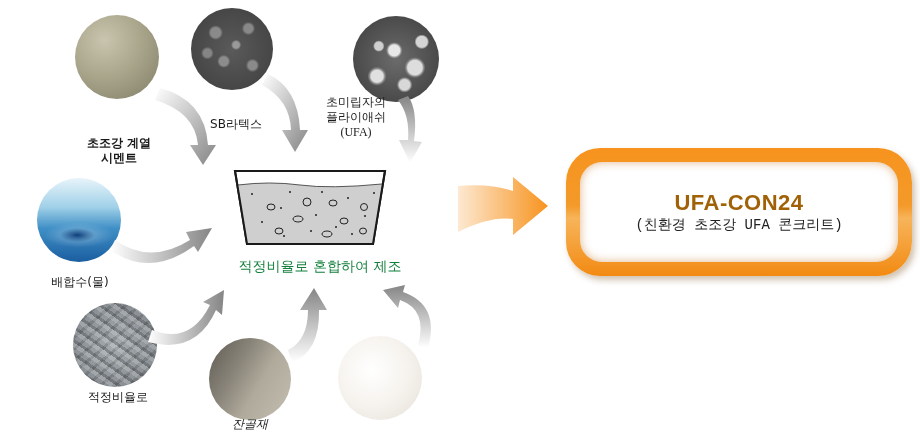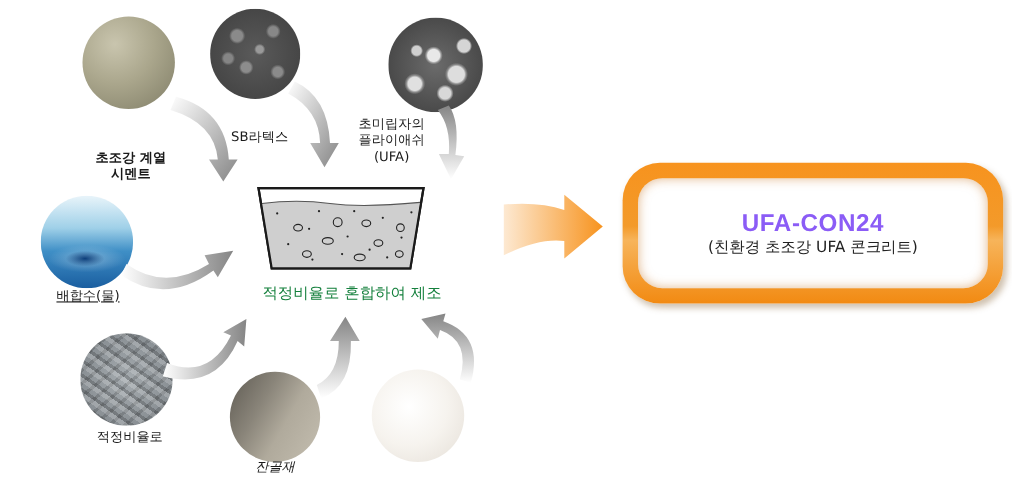--- a/index.html
+++ b/index.html
@@ -13,22 +13,22 @@
     border-radius:34px;
     background:linear-gradient(180deg,#f7931e 0%,#f39a2a 45%,#f7b45a 55%,#f28a12 100%);
     box-shadow: 3px 4px 6px rgba(120,80,30,0.35);
   }
   .result-inner {
     position:absolute; left:14px; top:14px; right:14px; bottom:14px;
     border-radius:22px; background:#ffffff;
     box-shadow: inset 0 0 10px rgba(200,120,40,0.55);
     display:flex; flex-direction:column; align-items:center; justify-content:center;
   }
-  .result-title { font-family:"Liberation Sans", sans-serif; font-weight:bold; font-size:22px; color:#8b5cf6; letter-spacing:0.5px; line-height:24px; }
-  .result-sub { font-size:14px; color:#222; line-height:18px; margin-top:1px; }
+  .result-title { font-family:"Liberation Sans", sans-serif; font-weight:bold; font-size:22px; color:#a16207; letter-spacing:0.5px; line-height:24px; }
+  .result-sub { font-size:14px; color:#222; line-height:18px; margin-top:1px;font-family:Liberation Mono, monospace; }
   .mix-label { position:absolute; left:222px; top:258px; width:196px; text-align:center; font-size:14px; color:#15803d; white-space:nowrap; }
 </style>
 </head>
 <body>
 
 <div class="circle" style="left:75px;top:15px;width:84px;height:84px;
      background:radial-gradient(circle at 35% 30%,#c9c5ae 0%,#aaa68c 45%,#8f8c74 80%,#8a876f 100%);"></div>
 
 <div class="circle" style="left:191px;top:8px;width:82px;height:82px;
      background:
@@ -156,27 +156,27 @@
 
 <div class="label" style="left:66px;top:136px;width:106px;font-weight:bold;">
   <div>초조강 계열</div>
   <div>시멘트</div>
 </div>
 
 <div class="label" style="left:196px;top:117px;width:80px;text-align:center;">
   <div>SB라텍스</div>
 </div>
 
-<div class="label" style="left:315px;top:105px;width:82px;">
+<div class="label" style="left:315px;top:95px;width:82px;font-family:Liberation Serif, serif;">
   <div>초미립자의</div>
   <div>플라이애쉬</div>
   <div>(UFA)</div>
 </div>
 
-<div class="label" style="left:30px;top:262px;width:100px;text-decoration:underline;">
+<div class="label" style="left:30px;top:275px;width:100px;">
   <div>배합수(물)</div>
 </div>
 
 <div class="label" style="left:78px;top:390px;width:80px;">
   <div>적정비율로</div>
 </div>
 
 <div class="label" style="left:210px;top:417px;width:80px;font-style:italic;">
   <div>잔골재</div>
 </div>

